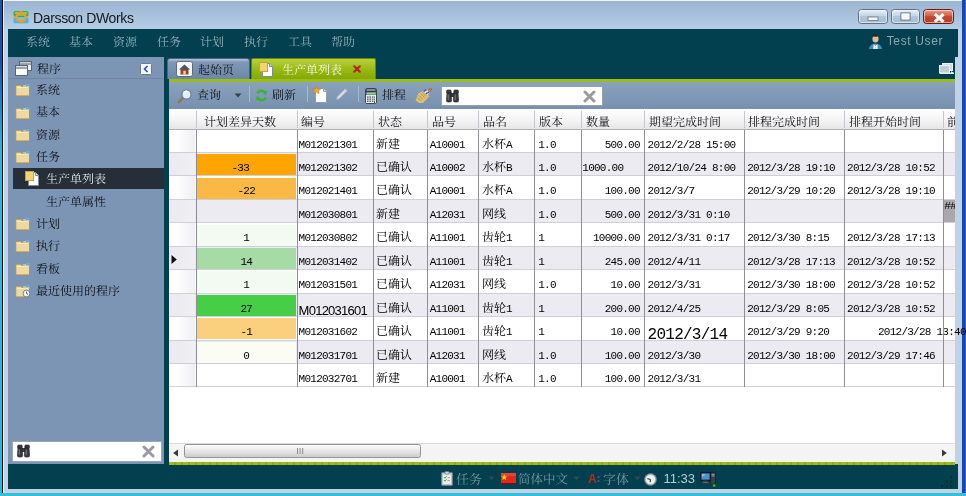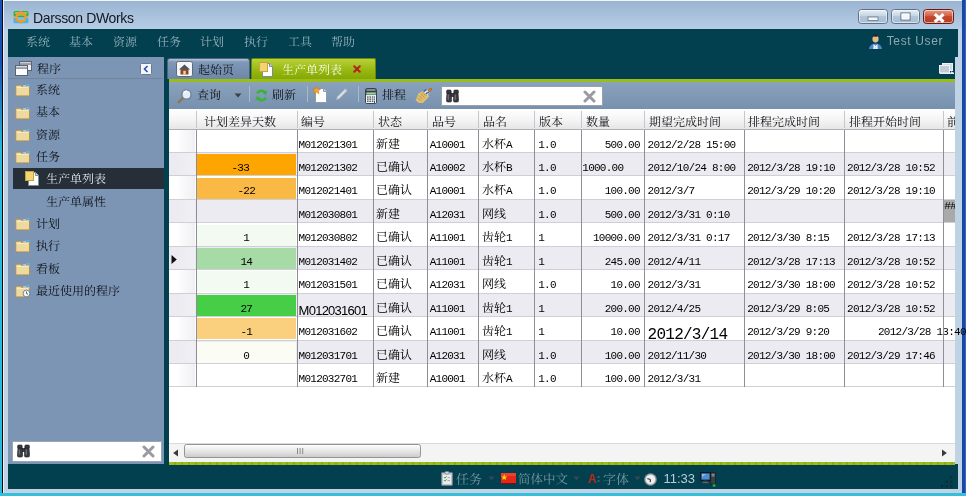--- a/index.html
+++ b/index.html
@@ -836,21 +836,21 @@
 <div style="position:absolute;left:481.9px;top:348.5499999999999px;"><svg class="cj" width="24" height="10" style="overflow:visible">
         <g fill="#000" transform="translate(0,10.1) scale(0.012)">
           <use href="#g67" x="0.0"></use>
           <use href="#g68" x="1000.0"></use>
         </g>
       </svg></div>
 <div style="position:absolute;left:538.2px;top:349.5499999999999px;"><span style="font-family:'Liberation Mono',monospace;font-size:11px;letter-spacing:-0.75px;color:#000">1.0</span></div>
 <div style="position:absolute;left:582.3px;top:349.5499999999999px;">
       <div style="width:57.5px;text-align:right;font-family:'Liberation Mono',monospace;font-size:11px;letter-spacing:-0.75px;color:#000">100.00</div>
     </div>
-<div style="position:absolute;left:647.6px;top:349.5499999999999px;"><span style="font-family:'Liberation Mono',monospace;font-size:11px;letter-spacing:-0.75px;color:#000">2012/11/30</span></div>
+<div style="position:absolute;left:647.6px;top:349.5499999999999px;"><span style="font-family:'Liberation Mono',monospace;font-size:11px;letter-spacing:-0.75px;color:#000">2012/3/30</span></div>
 <div style="position:absolute;left:747.2px;top:349.5499999999999px;"><span style="font-family:'Liberation Mono',monospace;font-size:11px;letter-spacing:-0.75px;color:#000">2012/3/30 18:00</span></div>
 <div style="position:absolute;left:847.1px;top:349.5499999999999px;"><span style="font-family:'Liberation Mono',monospace;font-size:11px;letter-spacing:-0.75px;color:#000">2012/3/29 17:46</span></div>
 <div style="position:absolute;left:168.5px;top:363.9999999999999px;width:786.5px;height:23.45px;background:#ffffff;border-bottom:1px solid #cfcfd7;box-sizing:border-box"></div>
 <div style="position:absolute;left:176px;top:363.9999999999999px;width:19px;height:22.45px;background:linear-gradient(90deg,#ffffff,#f0f0f4)"></div>
 <div style="position:absolute;left:298.6px;top:372.9999999999999px;"><span style="font-family:'Liberation Mono',monospace;font-size:11px;letter-spacing:-0.75px;color:#000">M012032701</span></div>
 <div style="position:absolute;left:376.4px;top:371.9999999999999px;"><svg class="cj" width="24" height="10" style="overflow:visible">
         <g fill="#000" transform="translate(0,10.1) scale(0.012)">
           <use href="#g38" x="0.0"></use>
           <use href="#g61" x="1000.0"></use>
         </g>

